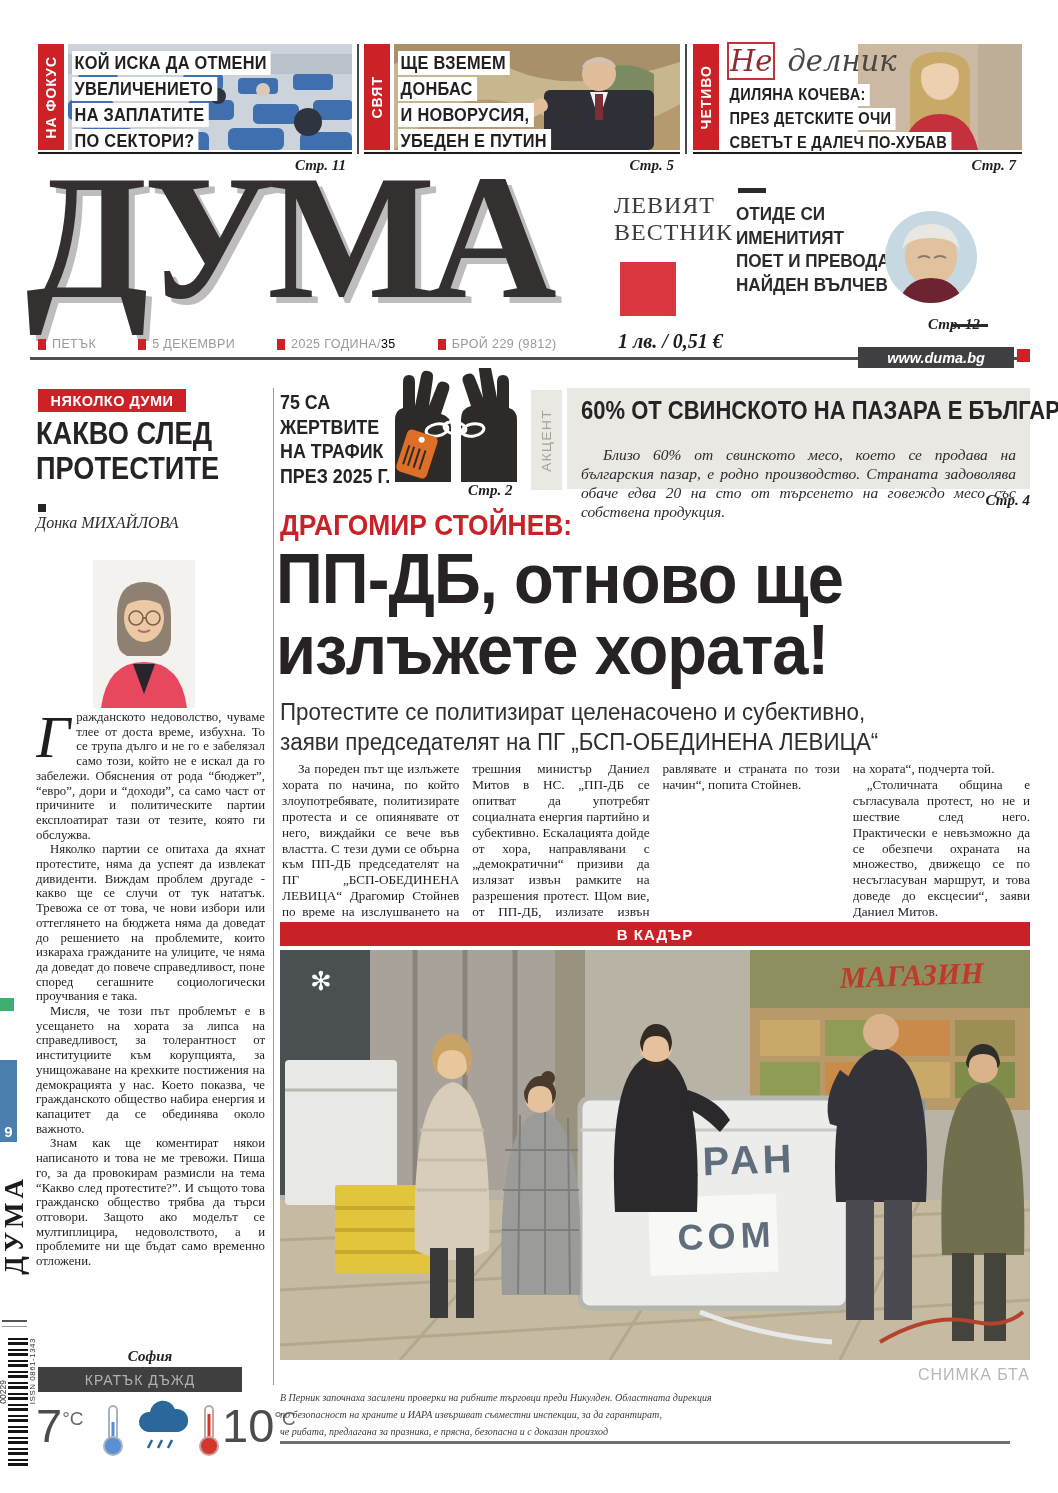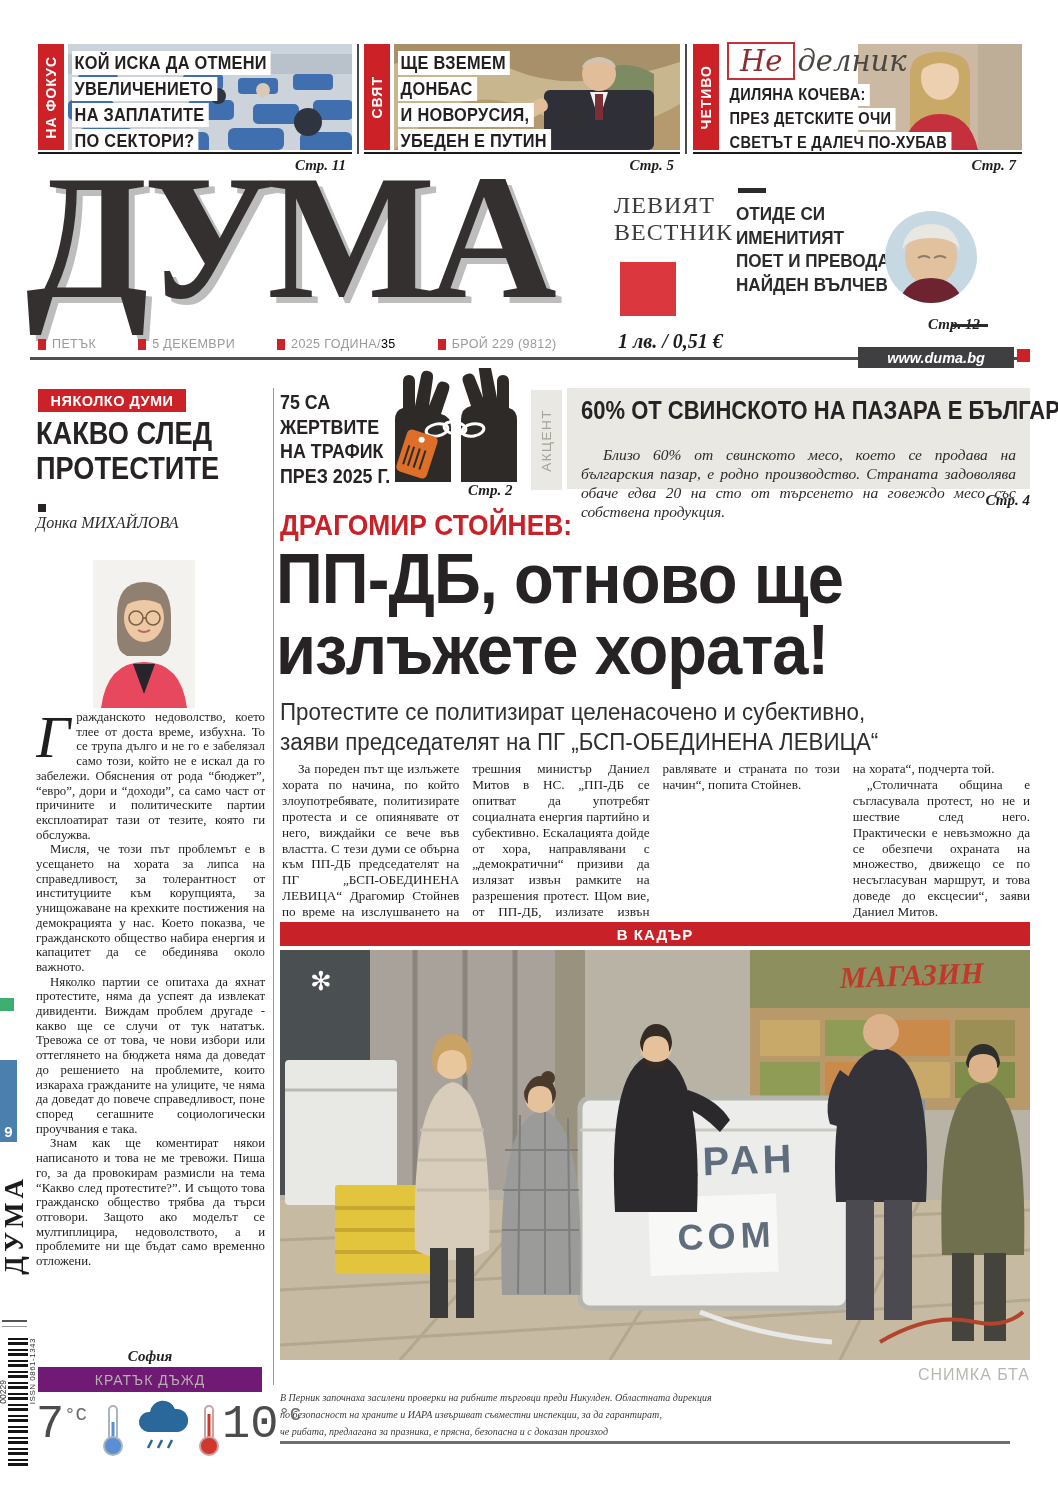--- a/index.html
+++ b/index.html
@@ -17,21 +17,21 @@
   .chip{display:table;background:#fff;color:#231f20;font-weight:bold;font-size:19px;
         padding:1px 5px 1px 3px;margin-bottom:2px;transform:scaleX(.86);transform-origin:left;
         white-space:nowrap;letter-spacing:.3px;}
   .chip.small{font-size:17px;}
   .teaser-rule{position:absolute;left:0;right:0;top:108px;height:2px;background:#1a1a1a;}
   .pageref{font-family:"Liberation Serif",serif;font-style:italic;font-weight:bold;
         font-size:15px;color:#1f1f1f;}
   .teaser .pageref{position:absolute;top:113px;right:6px;}
   .tdivider{position:absolute;top:44px;width:2px;height:110px;background:#4a4a4a;}
   .nedelnik{font-family:"DejaVu Serif",serif;font-style:italic;font-size:29px;color:#4a4641;}
-  .nedelnik .ne{color:#8d2b2f;border:2px solid #c23238;padding:0 11px;margin-right:2px;}
+  .nedelnik .ne{color:#8d2b2f;border:2px solid #c23238;padding:0 1px;margin-right:12px;}
   
   .logo{position:absolute;left:26px;top:148px;font-family:"Liberation Serif",serif;
         font-weight:bold;font-size:178px;line-height:1;letter-spacing:-7px;color:#34302f;
         text-shadow:6px 6px 0 #bdbdbd;}
   .logo sup{font-size:34px;letter-spacing:0;position:relative;top:-108px;left:8px;text-shadow:none;}
   .tagline{position:absolute;left:614px;top:192px;font-family:"Liberation Serif",serif;
         font-size:24px;line-height:27px;letter-spacing:1px;color:#3c3c3c;}
   .redsq{position:absolute;left:620px;top:262px;width:56px;height:54px;background:#da383e;}
   .obit-dash{position:absolute;left:738px;top:188px;width:28px;height:5px;background:#2b2b2b;}
   .obit-lines{position:absolute;left:736px;top:202px;font-weight:bold;font-size:19px;
@@ -63,24 +63,24 @@
   .portrait{position:absolute;left:93px;top:560px;width:102px;height:148px;}
   .oped-body{position:absolute;left:36px;top:710px;width:229px;height:636px;overflow:hidden;
         font-family:"Liberation Serif",serif;font-size:12.8px;line-height:14.7px;
         text-align:justify;color:#1e1e1e;}
   .oped-body p{margin:0;}
   .oped-body p+p{text-indent:14px;}
   .dropcap{float:left;font-family:"Liberation Serif",serif;font-style:italic;font-size:60px;
         line-height:46px;padding:4px 6px 0 0;color:#1e1e1e;}
   .city{position:absolute;left:36px;top:1348px;width:228px;text-align:center;
         font-family:"Liberation Serif",serif;font-style:italic;font-weight:bold;font-size:15px;}
-  .condbox{position:absolute;left:38px;top:1367px;width:224px;height:25px;background:#701a75;
+  .condbox{position:absolute;left:38px;top:1367px;width:204px;height:25px;background:#404040;
         color:#b3b2aa;font-size:14px;letter-spacing:1px;display:flex;align-items:center;
         justify-content:center;}
-  .temp{position:absolute;font-size:47px;font-weight:300;color:#4c4c4c;font-family:Liberation Mono, monospace;}
+  .temp{position:absolute;font-size:47px;font-weight:300;color:#4c4c4c;font-family:Liberation Sans, sans-serif;}
   .temp sup{font-size:19px;color:#6a6a6a;}
   
   .spine-green{position:absolute;left:0;top:998px;width:14px;height:13px;background:#3fae71;}
   .spine-blue{position:absolute;left:0;top:1060px;width:17px;height:82px;background:#4b7fae;
         display:flex;align-items:flex-end;justify-content:center;}
   .spine-blue span{color:#fff;font-weight:bold;font-size:15px;line-height:20px;}
   .spine-duma{position:absolute;left:-1px;top:1150px;height:150px;display:flex;align-items:center;}
   .spine-duma span{writing-mode:vertical-rl;transform:rotate(180deg);
         font-family:"Liberation Serif",serif;font-weight:bold;font-size:27px;
         letter-spacing:4px;color:#1c1c1c;}
@@ -314,23 +314,23 @@
       <path d="M28,48 q23,-16 46,0 q-3,-20 -23,-20 q-20,0 -23,20" fill="#8f8071"></path>
       <circle cx="43" cy="58" r="7" fill="none" stroke="#7a5f46" stroke-width="1.6"></circle>
       <circle cx="60" cy="58" r="7" fill="none" stroke="#7a5f46" stroke-width="1.6"></circle>
       <path d="M50,58 h3" stroke="#7a5f46" stroke-width="1.6"></path>
       <path d="M8,148 q6,-46 43,-46 q37,0 43,46 Z" fill="#e8485e"></path>
       <path d="M40,104 h22 l-11,30 Z" fill="#27242c"></path>
       <path d="M57,70 q-6,4 -12,0" stroke="#b06a6a" stroke-width="2" fill="none"></path>
     </svg>
   </div>
   <div class="oped-body">
-    <p><span class="dropcap">Г</span><span>ражданското недоволство, което тлее от доста време, избухна. То се трупа дълго и не го е забелязал само този, който не е искал да го забележи. Обяснения от рода “бюджет”, “евро”, дори и “доходи”, са само част от причините и политическите партии експлоатират тази от тезите, която ги обслужва.</span></p>
+    <p><span class="dropcap">Г</span><span>ражданското недоволство, чуваме тлее от доста време, избухна. То се трупа дълго и не го е забелязал само този, който не е искал да го забележи. Обяснения от рода “бюджет”, “евро”, дори и “доходи”, са само част от причините и политическите партии експлоатират тази от тезите, която ги обслужва.</span></p>
+    <p>Няколко партии се опитаха да яхнат протестите, няма да успеят да извлекат дивиденти. Виждам проблем другаде - какво ще се случи от тук нататък. Тревожа се от това, че нови избори или оттеглянето на бюджета няма да доведат до решението на проблемите, които изкараха гражданите на улиците, че няма да доведат до повече справедливост, поне според сегашните социологически проучвания е така.</p>
     <p>Мисля, че този път проблемът е в усещането на хората за липса на справедливост, за толерантност от институциите към корупцията, за унищожаване на крехките постижения на демокрацията у нас. Което показва, че гражданското общество набира енергия и капацитет да се обединява около важното.</p>
-    <p>Няколко партии се опитаха да яхнат протестите, няма да успеят да извлекат дивиденти. Виждам проблем другаде - какво ще се случи от тук нататък. Тревожа се от това, че нови избори или оттеглянето на бюджета няма да доведат до решението на проблемите, които изкараха гражданите на улиците, че няма да доведат до повече справедливост, поне според сегашните социологически проучвания е така.</p>
     <p>Знам как ще коментират някои написаното и това не ме тревожи. Пиша го, за да провокирам размисли на тема “Какво след протестите?”. И същото това гражданско общество трябва да търси отговори. Защото ако моделът се мултиплицира, недоволството, а и проблемите ни ще бъдат само временно отложени.</p>
   </div>
   <div class="city">София</div>
   <div class="condbox">
       <span>КРАТЪК ДЪЖД</span>
     </div>
   <div class="temp" style="left:36px;top:1398px;"><span>7</span><sup>°C</sup></div>
   <div class="abs" style="left:102px;top:1404px;">
     <svg width="22" height="52" viewBox="0 0 22 52">
         <rect x="7" y="2" width="8" height="34" rx="4" fill="#fff" stroke="#aab4bd" stroke-width="2"></rect>

